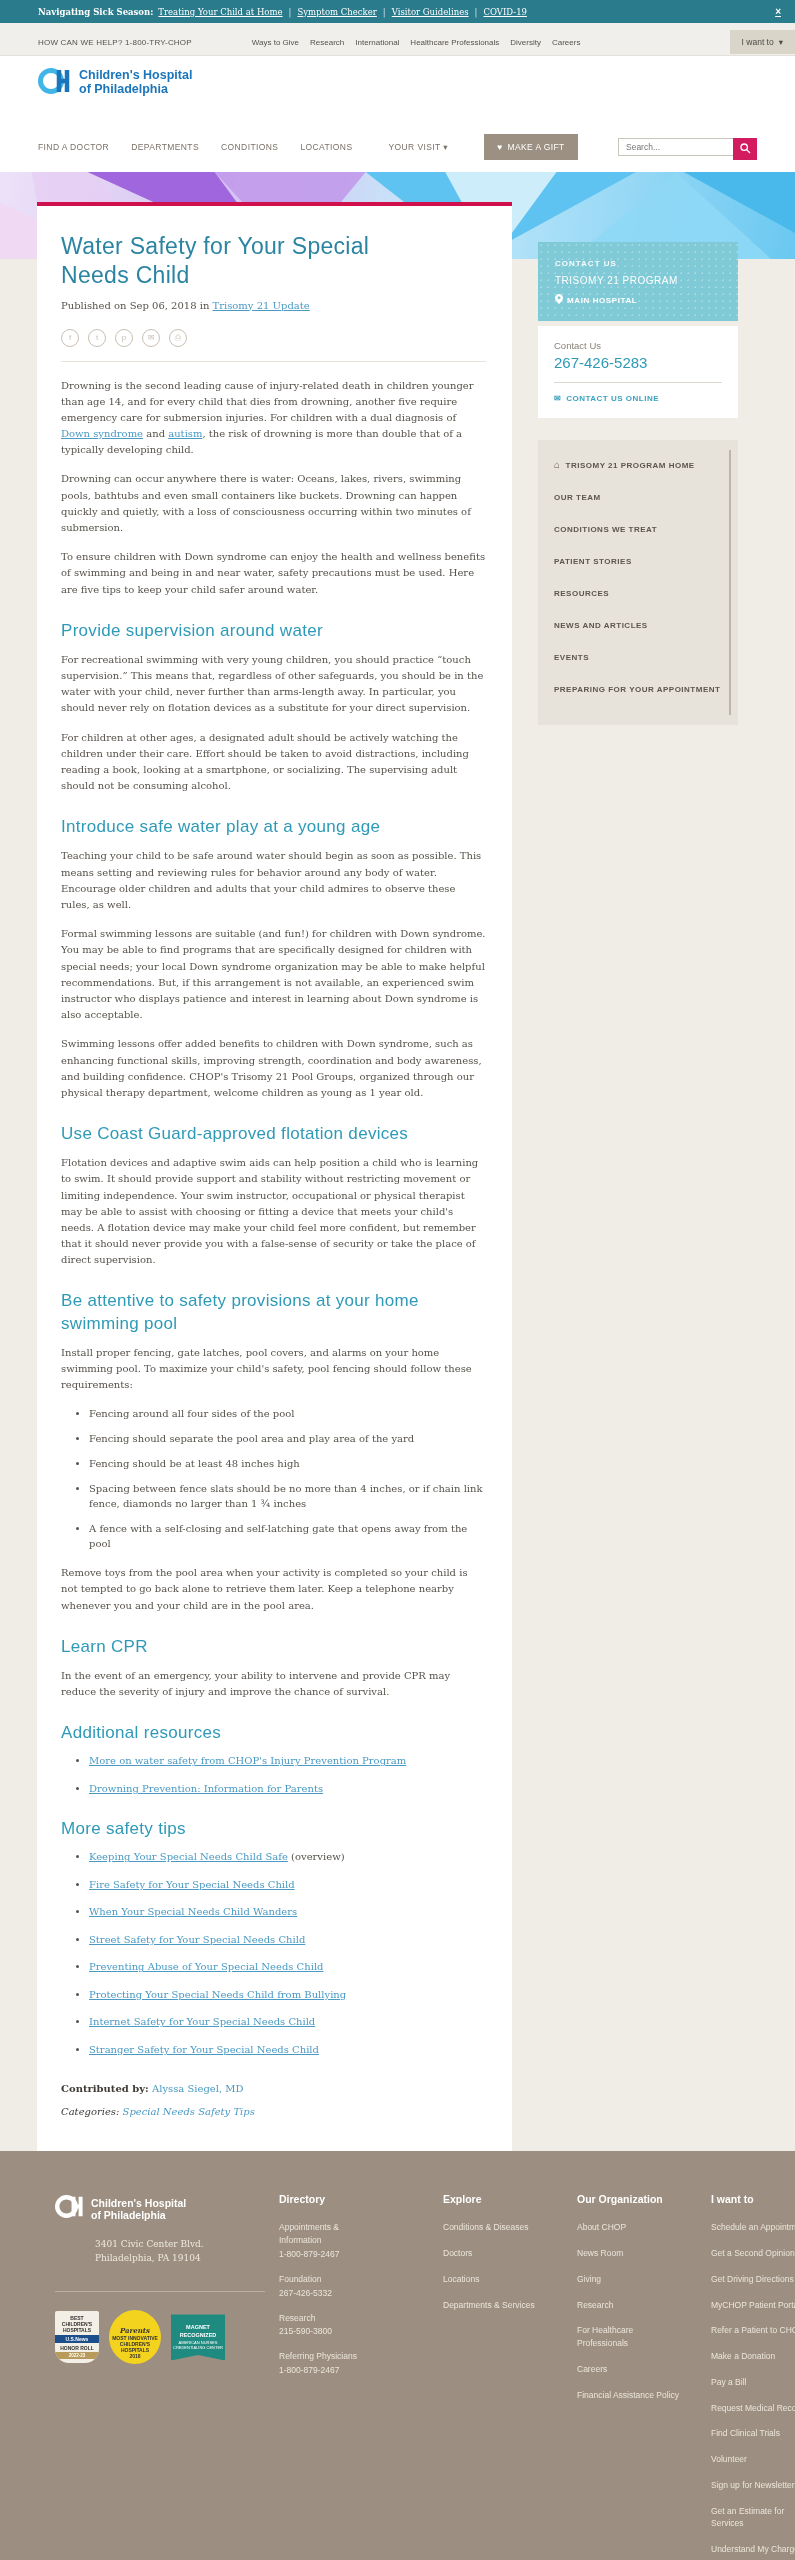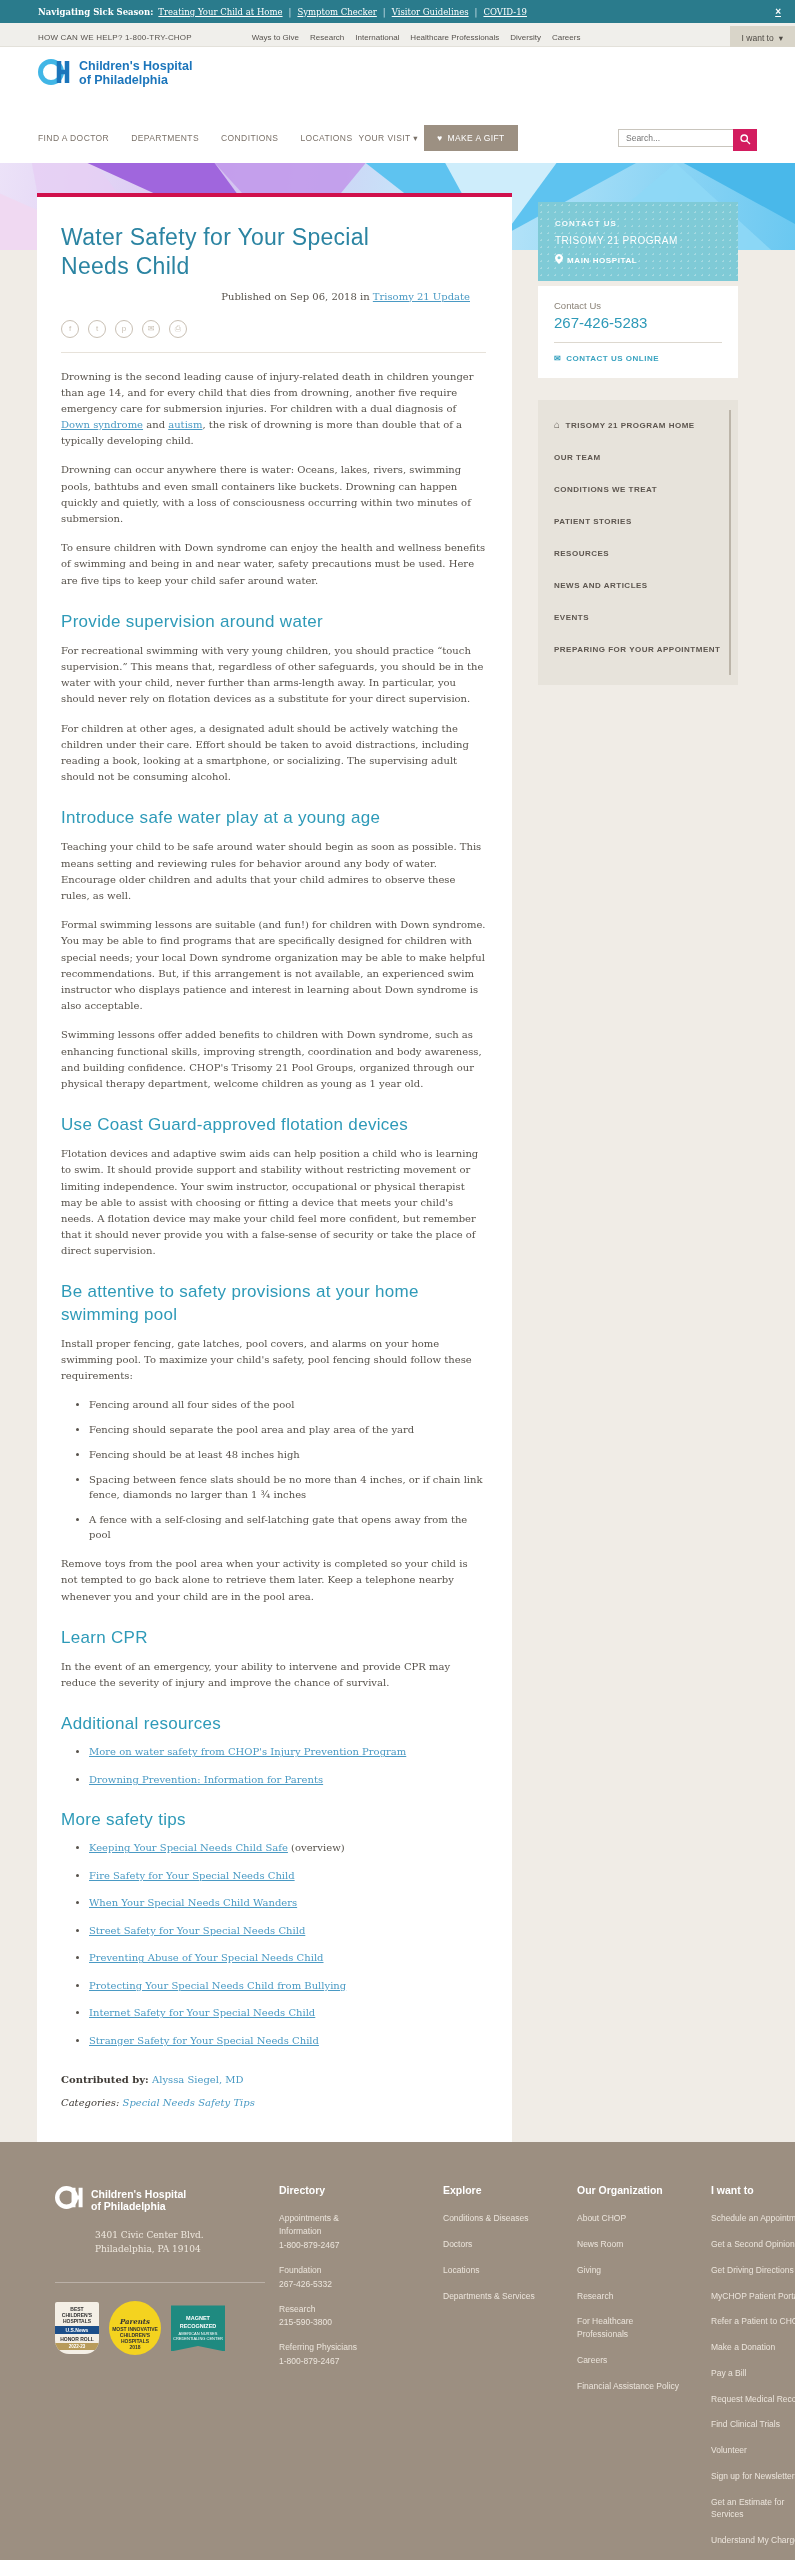--- a/index.html
+++ b/index.html
@@ -7,31 +7,31 @@
   .serif{font-family:"DejaVu Serif",serif;}
 
   
   .alert-bar{background:#2a7b8c;color:#fff;height:23px;display:flex;align-items:center;padding:0 14px 0 38px;box-sizing:border-box;font-family:"DejaVu Serif",serif;font-size:8.5px;}
   .alert-bar .alert-label{font-weight:bold;margin-right:5px;text-align:right;}
   .alert-bar a, .alert-bar .alert-link{color:#fff;text-decoration:underline;cursor:pointer;}
   .alert-link + .alert-link::before{content:"|";text-decoration:none;display:inline-block;margin:0 6px;color:#cfe4ea;}
   .alert-close{margin-left:auto;font-weight:bold;font-size:10px;text-decoration:underline;cursor:pointer;font-family:"Liberation Sans",sans-serif;}
 
   
-  .util-bar{background:#f0efeb;border-bottom:1px solid #e3e1da;height:24px;display:flex;align-items:center;padding:6px 0 0 38px;box-sizing:border-box;font-size:8px;color:#57534e;}
+  .util-bar{background:#f0efeb;border-bottom:1px solid #e3e1da;height:33px;display:flex;align-items:center;padding:6px 0 0 38px;box-sizing:border-box;font-size:8px;color:#57534e;}
   .util-help{letter-spacing:.2px;margin-right:60px;}
   .util-links{display:flex;gap:11px;}
   .util-link{cursor:pointer;}
   .iwantto{margin-left:auto;background:#d9d5c9;height:24px;display:flex;align-items:center;gap:5px;padding:0 12px;cursor:pointer;color:#4f4b45;font-size:8.5px;}
 
   
   .site-header{background:#fff;height:116px;position:relative;box-sizing:border-box;padding:10px 38px 0;}
   .logo{display:flex;align-items:center;gap:7px;cursor:pointer;width:190px;}
   .logo-text{color:#1b75bb;font-size:12.5px;font-weight:bold;line-height:1.1;}
-  .main-nav{position:absolute;left:38px;bottom:12px;display:flex;align-items:center;gap:6px;font-size:8.5px;color:#7a7168;letter-spacing:.4px;}
+  .main-nav{position:absolute;left:38px;bottom:12px;display:flex;align-items:center;gap:36px;font-size:8.5px;color:#7a7168;letter-spacing:.4px;}
   .nav-item{cursor:pointer;}
   .gift-btn{background:#9c9082;color:#fff;font-size:8.5px;letter-spacing:.4px;padding:8px 13px;display:flex;align-items:center;gap:5px;cursor:pointer;}
   .search-wrap{position:absolute;right:38px;bottom:12px;display:flex;}
   .search-input{width:115px;height:18px;border:1px solid #c9c5bd;border-right:none;box-sizing:border-box;padding:0 7px;font-size:8.5px;color:#6b665f;outline:none;}
   .search-btn{width:24px;height:22px;background:#d31c5f;border:none;display:flex;align-items:center;justify-content:center;cursor:pointer;}
 
   
   .main-bg{background:#f0ece6;position:relative;min-height:1887px;box-sizing:border-box;}
   .banner{position:absolute;top:0;left:0;width:795px;height:87px;overflow:hidden;background:linear-gradient(100deg,#ece2f8 0%,#d5c3f1 28%,#c5e9fa 55%,#6ac8f1 100%);}
   .tri{position:absolute;top:0;left:0;width:100%;height:100%;}
@@ -40,41 +40,41 @@
   .t3{background:#c29aeb;clip-path:polygon(27% 0%,46% 0%,37% 100%);opacity:.9;}
   .t4{background:#e6cef4;clip-path:polygon(4% 0%,12% 0%,20% 100%,6% 100%);opacity:.8;}
   .t5{background:#5ec3f0;clip-path:polygon(46% 0%,80% 0%,60% 100%);}
   .t6{background:#e2f5fd;clip-path:polygon(56% 0%,70% 0%,62% 100%);opacity:.85;}
   .t7{background:#49b8ea;clip-path:polygon(86% 0%,100% 0%,100% 70%);}
   .t8{background:#8ed8f6;clip-path:polygon(72% 100%,85% 0%,97% 100%);opacity:.9;}
 
   .columns{display:flex;position:relative;padding:0 57px 0 37px;}
   .article-card{width:475px;box-sizing:border-box;background:#fff;border-top:4px solid #d0104c;margin-top:30px;padding:26px 26px 34px 24px;min-height:1790px;}
   .page-title{font-size:23px;color:#2b84a2;font-weight:400;line-height:1.25;margin:0 0 10px;width:340px;letter-spacing:.3px;}
-  .published{font-size:10px;color:#57524b;margin:0 16px 4px;text-align:right;}
+  .published{font-size:10px;color:#57524b;margin:0 0 4px;}
   .published .pub-link{color:#4a9ac4;text-decoration:underline;cursor:pointer;}
   .social-row{display:flex;gap:9px;margin:18px 0 14px;}
   .social{width:16px;height:16px;border:1px solid #c9c0b4;border-radius:50%;color:#c9c0b4;font-size:8px;display:flex;align-items:center;justify-content:center;cursor:pointer;}
   .card-hr{border:none;border-top:1px solid #e7e2da;margin:12px 0 16px;}
   .body-p{font-family:"DejaVu Serif",serif;font-size:10px;line-height:1.62;color:#57524b;margin:0 0 13px;}
   .body-p .inline-link{color:#4a9ac4;text-decoration:underline;cursor:pointer;}
   .section-h{font-size:17px;color:#2e9ab8;font-weight:400;letter-spacing:.3px;line-height:1.3;margin:22px 0 10px;}
   ul.bullets{margin:0 0 14px;padding-left:28px;}
   ul.bullets li{font-family:"DejaVu Serif",serif;font-size:10px;line-height:1.5;color:#57524b;margin-bottom:10px;}
   ul.linklist{margin:0 0 14px;padding-left:28px;list-style:disc;}
   ul.linklist li{font-family:"DejaVu Serif",serif;font-size:10px;line-height:1.45;color:#57524b;margin-bottom:13px;}
   ul.linklist .a{color:#4a9ac4;text-decoration:underline;cursor:pointer;}
   ul.linklist .suffix{color:#57524b;}
   .byline{font-family:"DejaVu Serif",serif;font-size:10px;color:#3f3b36;margin:26px 0 0;}
   .byline .b{font-weight:bold;}
   .byline .a{color:#4a9ac4;text-decoration:none;cursor:pointer;}
   .byline.cats{margin-top:12px;font-style:italic;}
 
   
-  .sidebar{width:200px;margin-left:26px;margin-top:39px;}
+  .sidebar{width:200px;margin-left:26px;margin-top:70px;}
   .contact-hero{background:#7fcad6;background-image:radial-gradient(rgba(255,255,255,.28) 1px,transparent 1px);background-size:7px 7px;color:#fff;padding:17px 17px 15px;box-sizing:border-box;cursor:pointer;}
   .contact-eyebrow{font-size:8px;letter-spacing:1px;font-weight:bold;opacity:.95;}
   .contact-title{font-size:10px;letter-spacing:.5px;margin:7px 0 8px;}
   .contact-loc{font-size:8px;font-weight:bold;letter-spacing:.6px;display:flex;align-items:center;gap:4px;}
   .phone-card{background:#fff;padding:14px 16px 15px;margin-top:5px;}
   .phone-label{font-size:9.5px;color:#8a8277;}
   .phone-number{font-size:15px;color:#2e9ab8;margin-top:3px;cursor:pointer;}
   .phone-hr{border:none;border-top:1px solid #ddd8cf;margin:11px 0;}
   .contact-online{font-size:8px;font-weight:bold;letter-spacing:.5px;color:#3aa3c0;display:flex;align-items:center;gap:5px;cursor:pointer;}
   .side-menu{background:#e7e3db;margin-top:22px;padding:20px 16px 8px;position:relative;}

